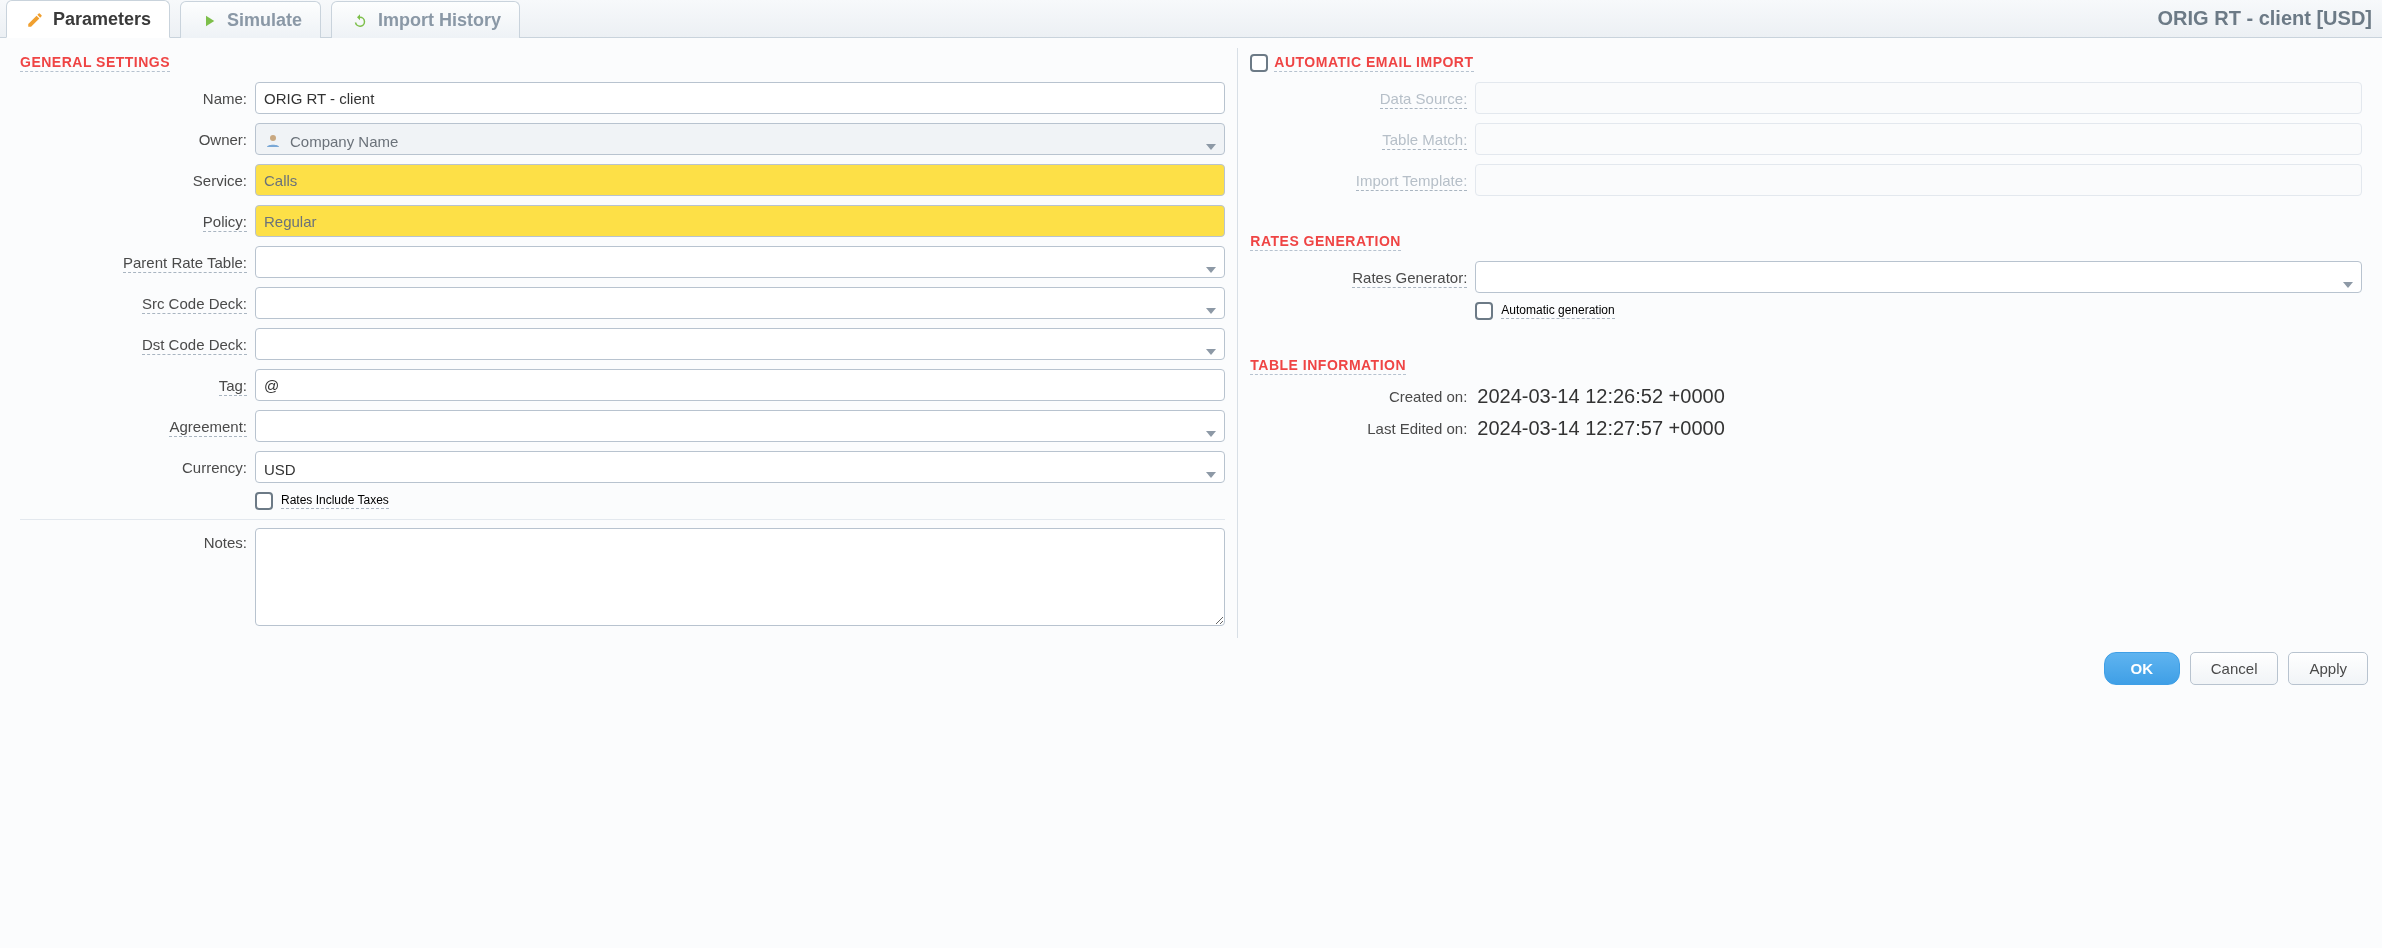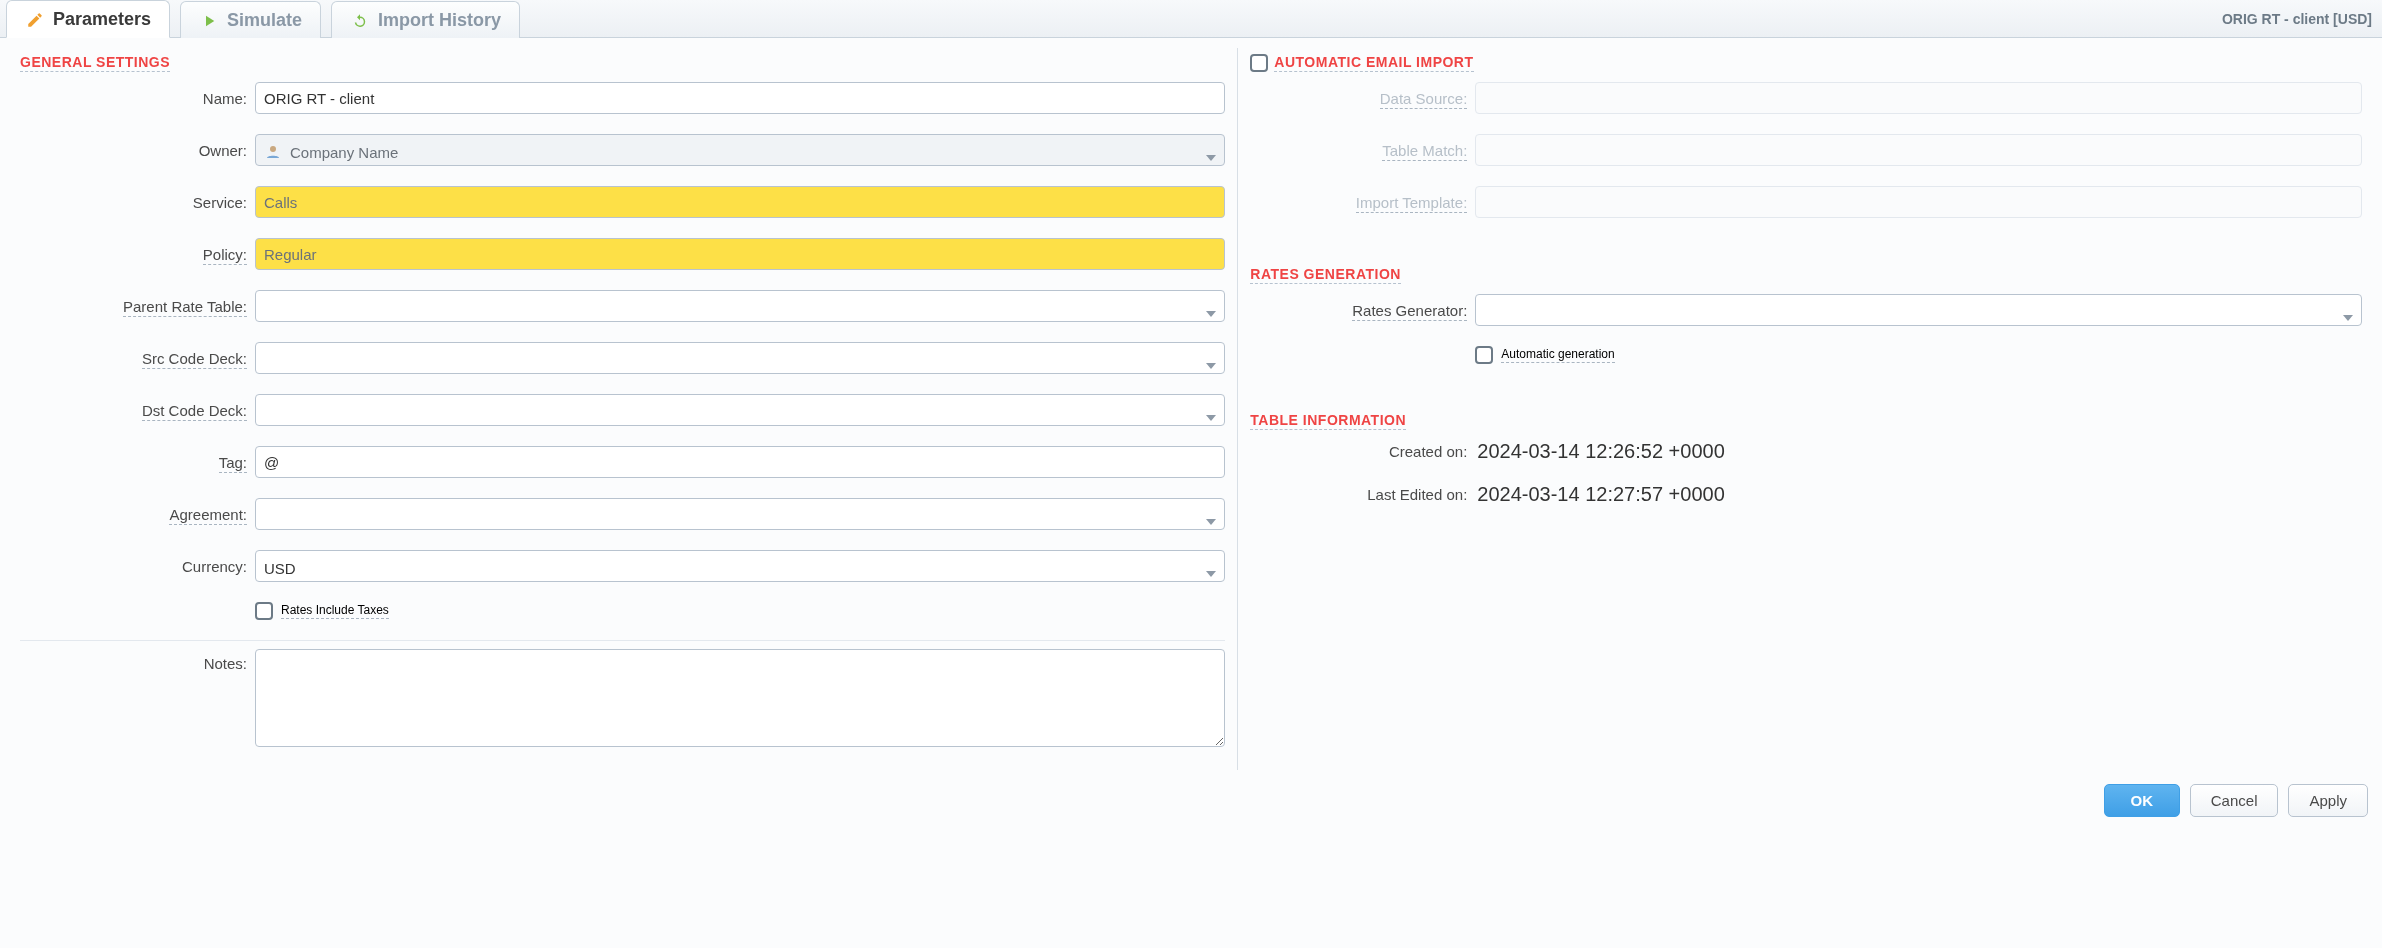--- a/index.html
+++ b/index.html
@@ -49,21 +49,21 @@
     position:absolute;
     left:0; right:0; bottom:-1px;
     height:2px; background:#fff;
   }
   .tab .glyph { width: 20px; height: 20px; display:flex; align-items:center; justify-content:center; }
   .page-title {
     margin-left: auto;
     padding-right: 10px;
     font-weight: 600;
     color: #6c7a86;
-    font-size: 14px;
+    font-size: 20px;
     align-self: center;
   }
 
   
   .panels {
     display: flex;
     padding: 10px 8px 0 8px;
   }
   .col {
     padding: 0 12px;
@@ -78,21 +78,21 @@
     border-bottom: 1px dashed #b6c2cf;
     display: inline-block;
     padding-bottom: 1px;
     margin: 6px 0 10px 0;
   }
   .section-title-wrap { display:flex; align-items:center; gap:6px; margin: 6px 0 10px 0;}
   .section-title-wrap .section-title { margin:0; }
   .form-row {
     display: flex;
     align-items: center;
-    margin-bottom: 20px;
+    margin-bottom: 9px;
   }
   .col-left .form-label { width: 235px; }
   .col-right .form-label { width: 225px; }
   .form-label {
     text-align: right;
     padding-right: 8px;
     font-size: 15px;
     color: #4a4a4a;
     white-space: nowrap;
   }
@@ -159,20 +159,21 @@
     border:1px solid #b8c3cf;
     background: linear-gradient(#ffffff,#f1f4f7);
     color:#4a4a4a;
     cursor:pointer;
   }
   .btn-primary {
     background: linear-gradient(#5fb4f0,#3f9fe6);
     border-color:#3f9fe6;
     color:#fff;
     font-weight:600;
+    border-radius:12px;
   }
 
   
   svg { display:block; }
 
   .section-spacer { height: 22px; }
 </style>
 </head>
 <body>
 

